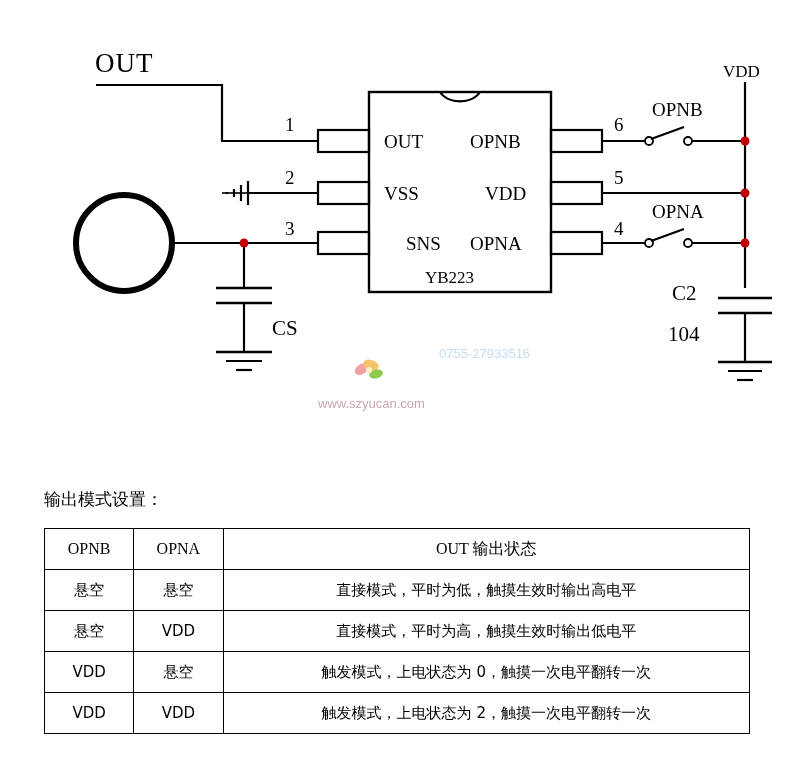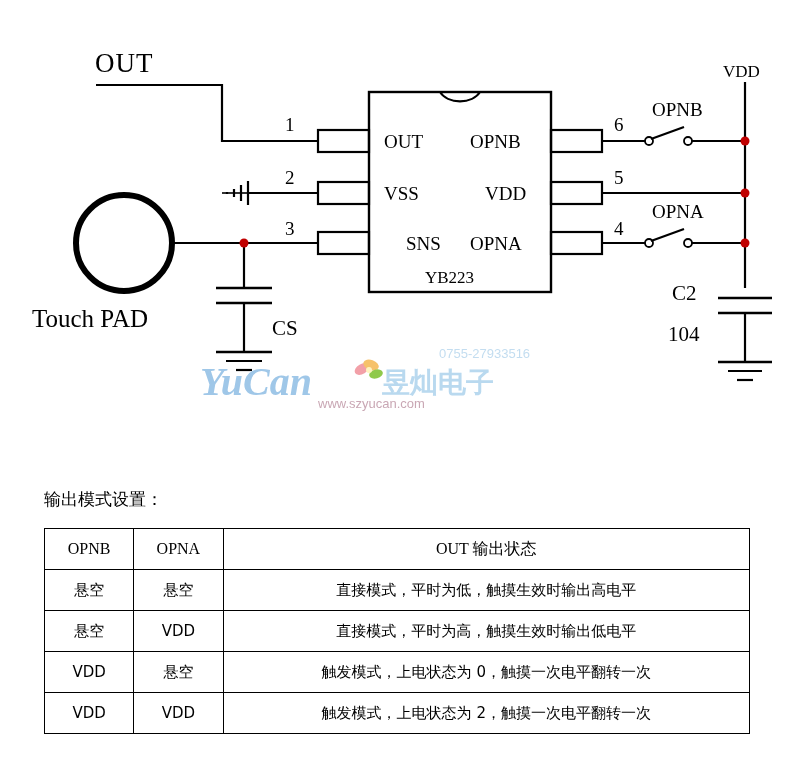--- a/index.html
+++ b/index.html
@@ -213,21 +213,20 @@
       <path d="M 718 313 L 772 313" stroke-width="2.6"></path>
       <path d="M 745 313 L 745 362"></path>
 
       <path d="M 718 362 L 772 362" stroke-width="2.6"></path>
       <path d="M 728 371 L 762 371" stroke-width="2.2"></path>
       <path d="M 737 380 L 753 380" stroke-width="2.2"></path>
     </g>
   </svg>
 
   <div class="lbl out-label">OUT</div>
-  <div class="lbl touch-label">Touch PAD</div>
   <div class="lbl cs-label">CS</div>
   <div class="lbl c2-label">C2</div>
   <div class="lbl c2-val">104</div>
   <div class="lbl vdd-top">VDD</div>
   <div class="lbl opnb-sw">OPNB</div>
   <div class="lbl opna-sw">OPNA</div>
 
   <div class="lbl pin1">1</div>
   <div class="lbl pin2">2</div>
   <div class="lbl pin3">3</div>
@@ -237,29 +236,27 @@
 
   <div class="lbl ic-out">OUT</div>
   <div class="lbl ic-vss">VSS</div>
   <div class="lbl ic-sns">SNS</div>
   <div class="lbl ic-opnb">OPNB</div>
   <div class="lbl ic-vdd">VDD</div>
   <div class="lbl ic-opna">OPNA</div>
   <div class="lbl ic-part">YB223</div>
 
   <div id="watermark">
-    <div class="wm-yucan">YuCan</div>
     <svg class="wm-flower" viewBox="0 0 34 30">
       <ellipse cx="10" cy="13" rx="8" ry="5" fill="#f2a0a8" transform="rotate(-30 10 13)"></ellipse>
       <ellipse cx="19" cy="9" rx="8" ry="5" fill="#f6c26a" transform="rotate(20 19 9)"></ellipse>
       <ellipse cx="24" cy="18" rx="7" ry="4.5" fill="#8fc94a" transform="rotate(-15 24 18)"></ellipse>
       <circle cx="17" cy="14" r="3" fill="#fff3bf"></circle>
     </svg>
     <div class="wm-phone">0755-27933516</div>
-    <div class="wm-cn">昱灿电子</div>
     <div class="wm-url">www.szyucan.com</div>
   </div>
 </div>
 
 <div id="table-section">
   <div class="section-title">输出模式设置：</div>
 
   <table class="modes">
     <tbody>
       <tr>

